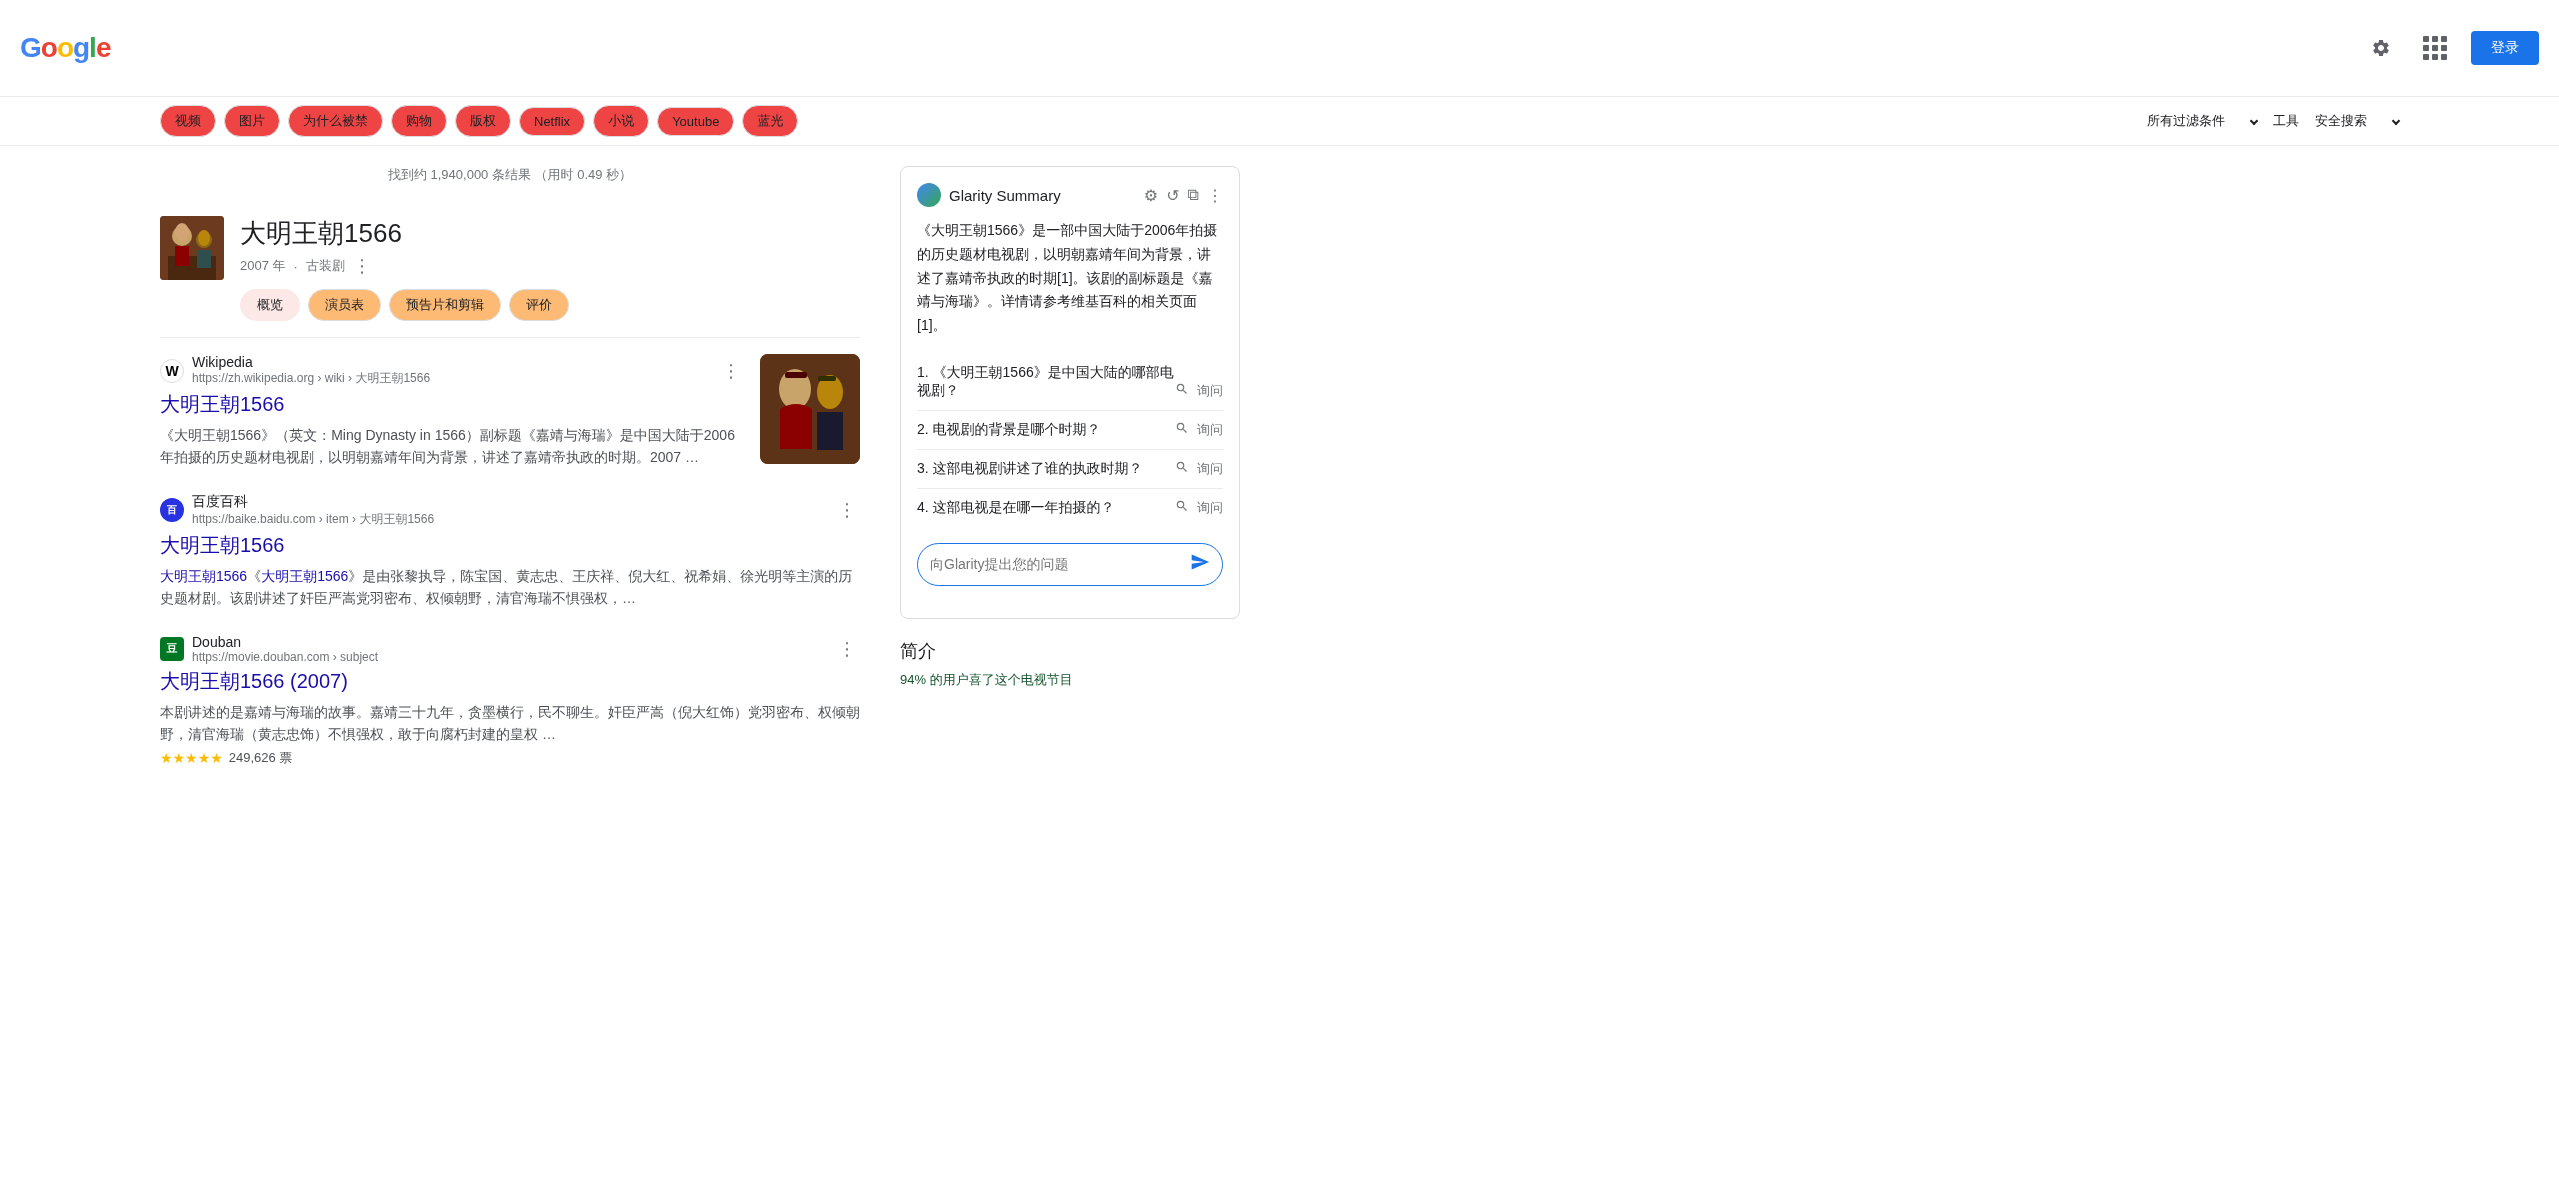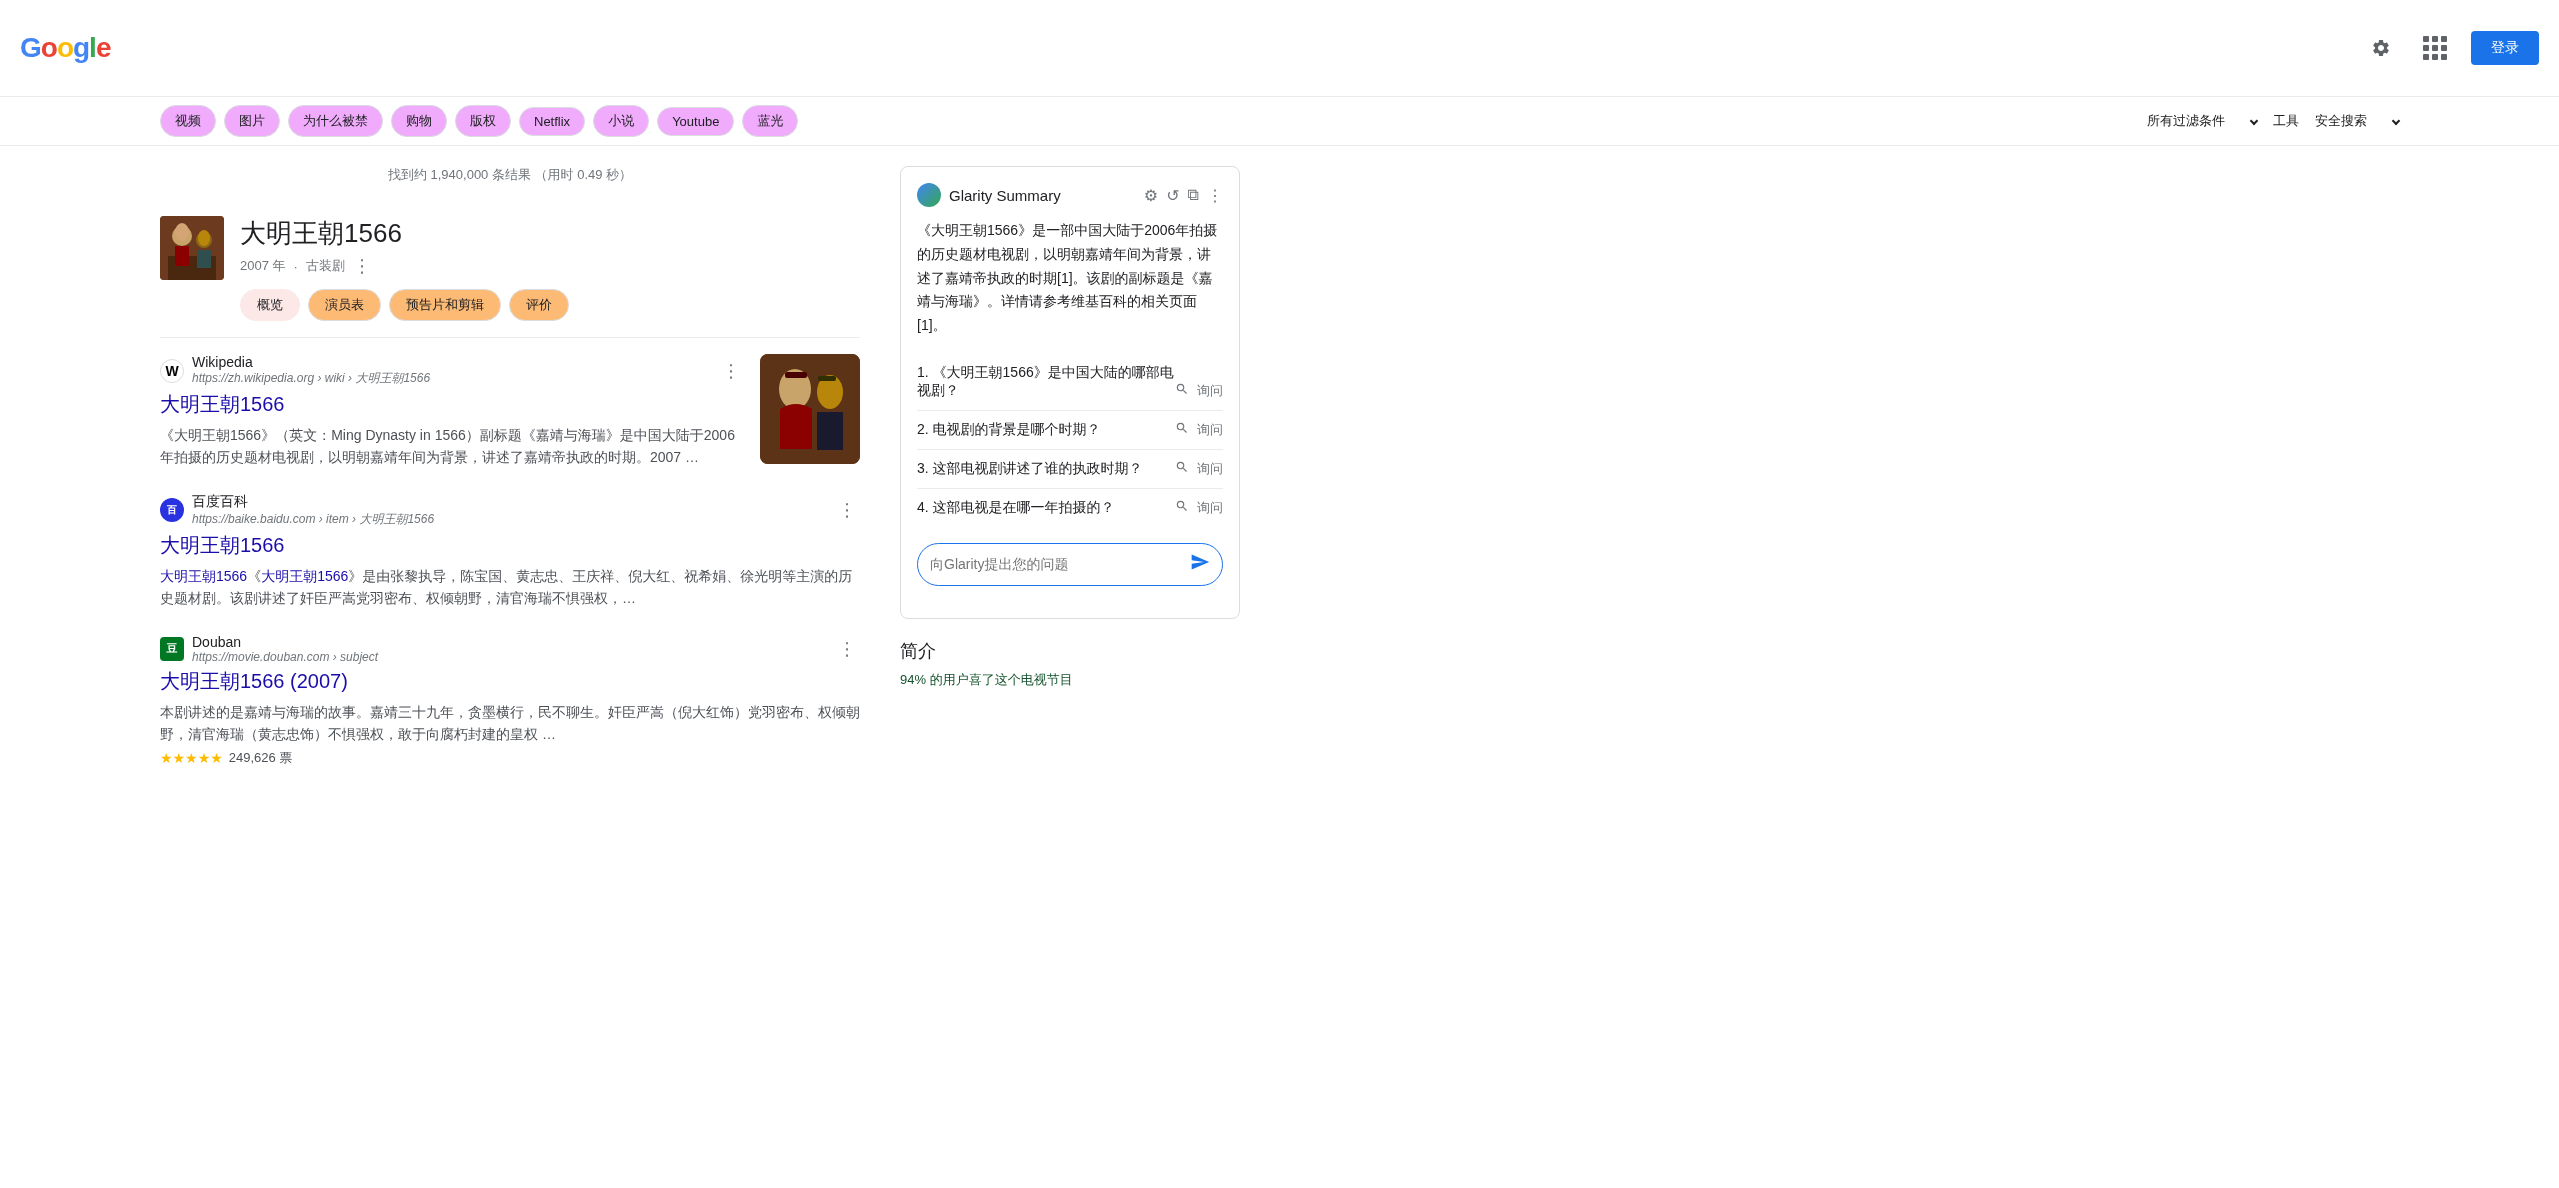--- a/index.html
+++ b/index.html
@@ -86,21 +86,21 @@
       gap: 8px;
       border-bottom: 1px solid #ebebeb;
       flex-wrap: wrap;
     }
     .filter-chip {
       border: 1px solid #dadce0;
       border-radius: 16px;
       padding: 6px 14px;
       font-size: 13px;
       cursor: pointer;
-      background: #f0abfc;
+      background: #ef4444;
       color: #202124;
       white-space: nowrap;
     }
     .filter-right {
       margin-left: auto;
       display: flex;
       align-items: center;
       gap: 16px;
       color: #202124;
       font-size: 13px;
@@ -215,21 +215,20 @@
     }
     .source-info { flex: 1; }
     .source-name {
       font-size: 14px;
       color: #202124;
       font-weight: 500;
     }
     .source-url {
       font-size: 12px;
       color: #70757a;
-      font-style: italic;
     }
     .result-more-btn {
       background: none;
       border: none;
       cursor: pointer;
       color: #70757a;
       font-size: 18px;
       padding: 4px;
     }
     .result-title {

